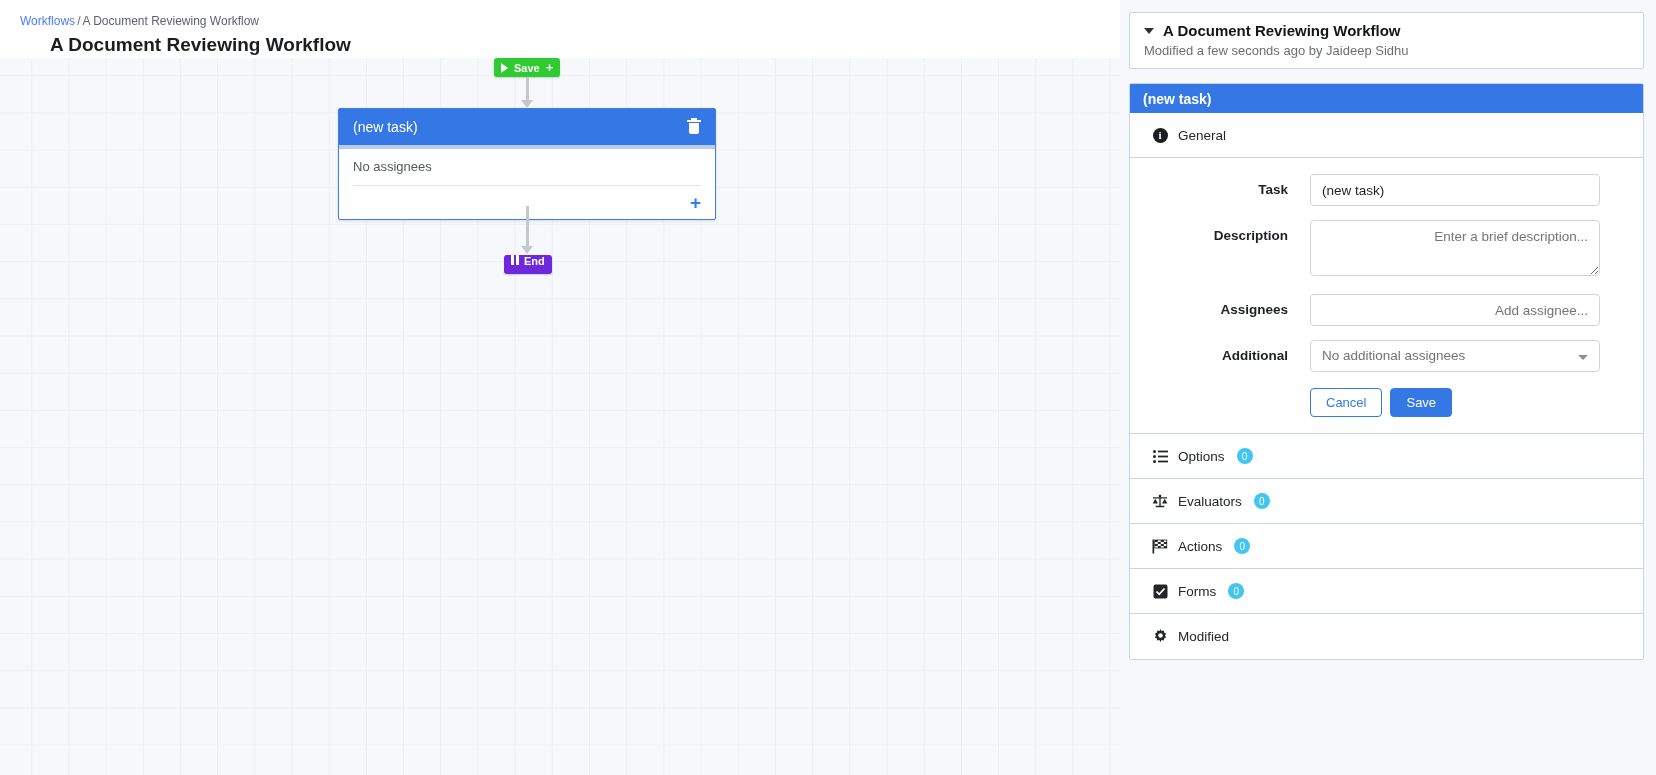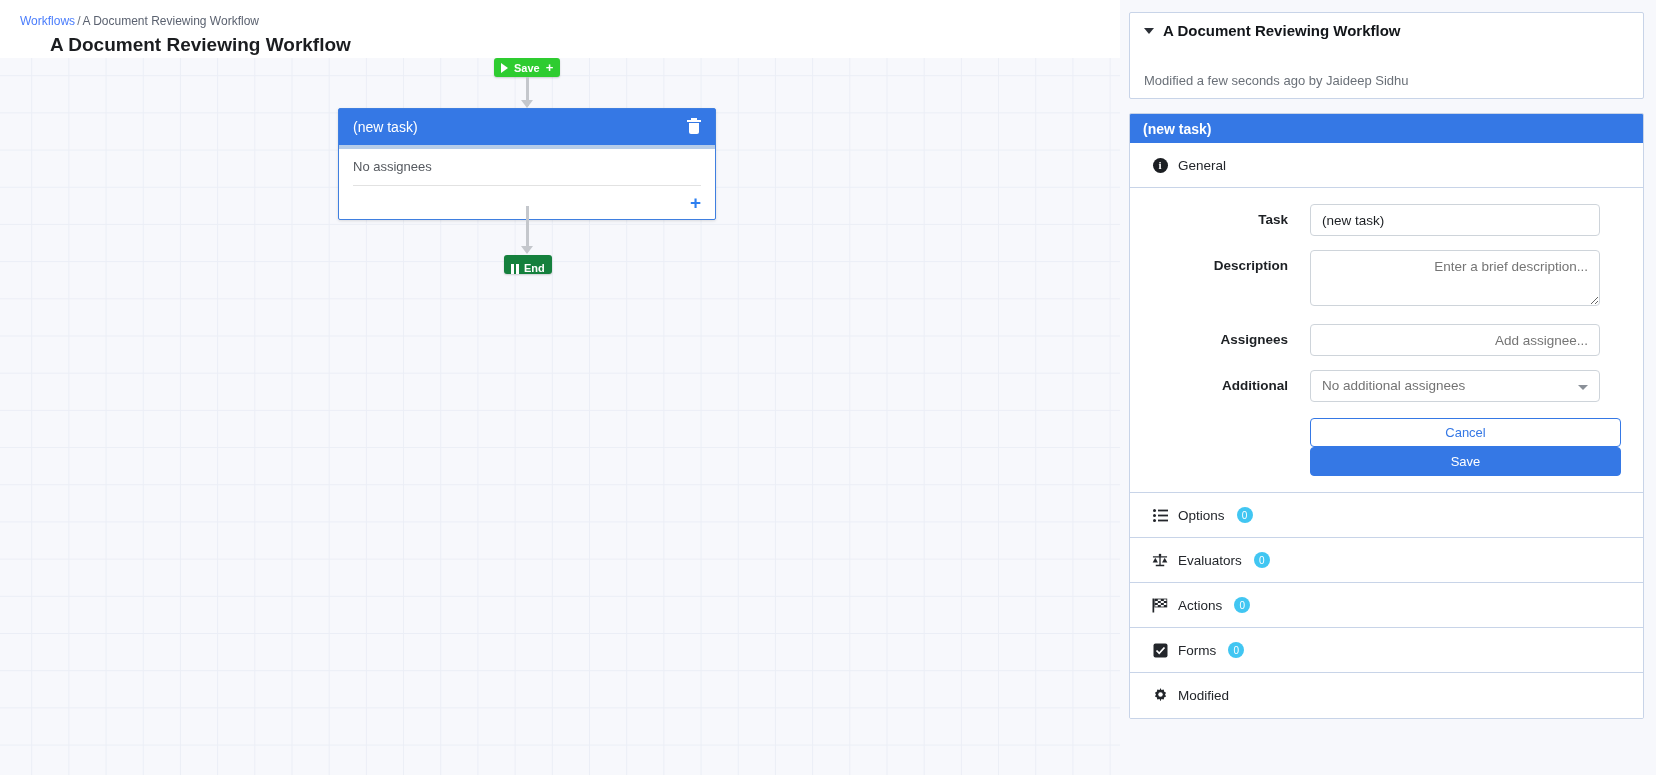--- a/index.html
+++ b/index.html
@@ -90,24 +90,24 @@
     border-left: 7px solid #ffffff;
     border-top: 5px solid transparent;
     border-bottom: 5px solid transparent;
   }
   .node-start .plus { font-size: 13px; font-weight: bold; line-height: 10px; }
 
   .node-end {
     position: absolute;
     left: 504px; top: 255px;
     height: 19px;
-    background: #15803d;
+    background: #6d28d9;
     border-radius: 3px;
     display: flex;
-    align-items: flex-end;
+    align-items: flex-start;
     padding: 0 7px;
     color: #ffffff;
     font-size: 11px;
     font-weight: bold;
     gap: 5px;
     box-shadow: 0 1px 2px rgba(0,0,0,0.18);
   }
   .node-end .pause { display: flex; gap: 2px; }
   .node-end .pause i {
     display: block; width: 3px; height: 10px; background: #ffffff;
@@ -193,21 +193,21 @@
   .wf-title {
     display: flex; align-items: center; gap: 9px;
     font-size: 15px; font-weight: bold; color: #13161a;
   }
   .chev {
     width: 0; height: 0;
     border-left: 5px solid transparent;
     border-right: 5px solid transparent;
     border-top: 6px solid #2b2f36;
   }
-  .wf-sub { font-size: 13px; color: #6a7078; padding-top: 4px; padding-left: 0; margin-top: 30px; }
+  .wf-sub { font-size: 13px; color: #6a7078; padding-top: 4px; padding-left: 0; }
 
   .task-panel {
     background: #ffffff;
     border: 1px solid #c8d4e8;
     border-radius: 2px;
     overflow: hidden;
   }
   .panel-head {
     background: #3578e5;
     height: 29px;
@@ -295,24 +295,23 @@
   }
   .sel.dark { color: #737373; }
   .sel .caret {
     position: absolute; right: 11px; top: 14px;
     width: 0; height: 0;
     border-left: 5px solid transparent;
     border-right: 5px solid transparent;
     border-top: 5px solid #8a9098;
   }
   .fbuttons {
-    display: flex; 
+    display: flex; gap: 8px;
     padding-left: 158px;
     padding-top: 2px;
-    flex-direction: column;
   }
   .btn {
     height: 29px;
     border-radius: 4px;
     font-size: 13px;
     padding: 0 15px;
     display: flex; align-items: center; justify-content: center;
     cursor: pointer;
     font-family: "Liberation Sans", sans-serif;
   }

